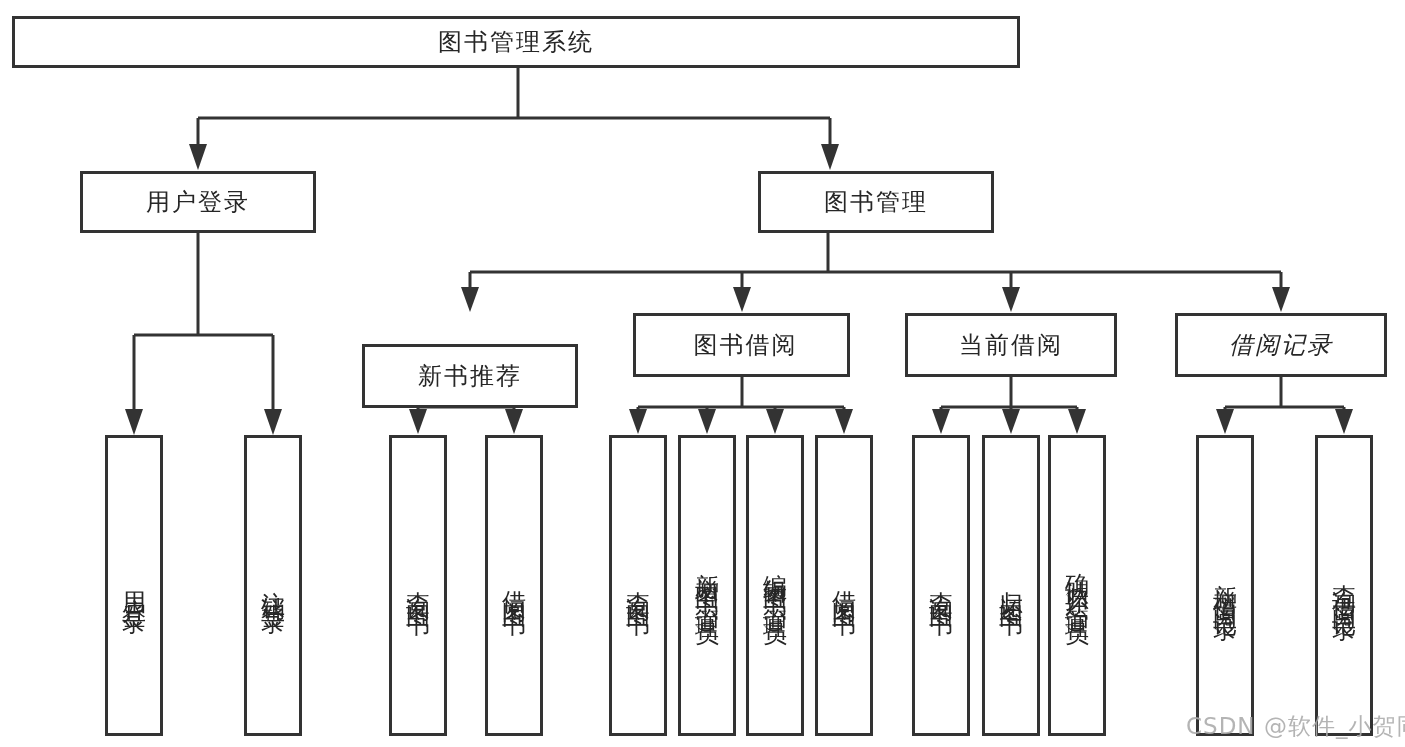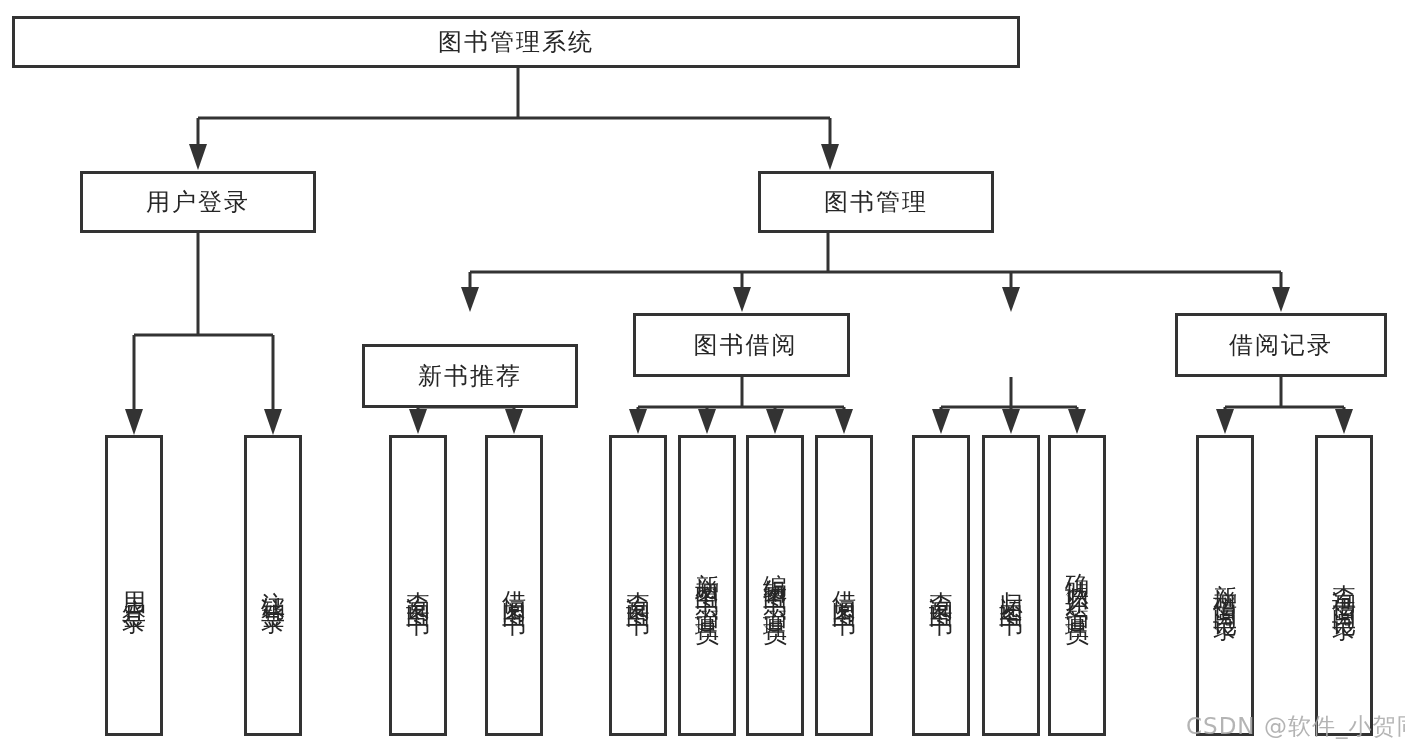--- a/index.html
+++ b/index.html
@@ -51,21 +51,21 @@
     font-size: 24px;
     letter-spacing: 7px;
     line-height: 1;
   }
   .root-box   { left: 12px;   top: 16px;  width: 1008px; height: 52px; }
   .l2-user    { left: 80px;   top: 171px; width: 236px;  height: 62px; }
   .l2-mgmt    { left: 710px;  top: 171px; width: 236px;  height: 62px; margin-left: 48px; }
   .l3-rec     { left: 362px;  top: 313px; width: 216px;  height: 64px; margin-top: 31px; }
   .l3-borrow  { left: 633px;  top: 313px; width: 217px;  height: 64px; padding-left: 8px; }
   .l3-current { left: 905px;  top: 313px; width: 212px;  height: 64px; }
-  .l3-records { left: 1175px; top: 313px; width: 212px;  height: 64px; }
+  .l3-records { left: 1175px; top: 313px; width: 212px;  height: 64px; font-style: italic; }
   .leaf { top: 435px; width: 58px; height: 301px; }
   .leaf-0  { left: 105px; }
   .leaf-1  { left: 244px; }
   .leaf-2  { left: 389px; }
   .leaf-3  { left: 485px; }
   .leaf-4  { left: 609px; }
   .leaf-5  { left: 678px; }
   .leaf-6  { left: 746px; }
   .leaf-7  { left: 815px; }
   .leaf-8  { left: 912px; }
@@ -168,20 +168,23 @@
   <div class="box hbox l2-mgmt">
     <span>图书管理</span>
   </div>
 
   <div class="box hbox l3-rec">
     <span>新书推荐</span>
   </div>
   <div class="box hbox l3-borrow">
     <span>图书借阅</span>
   </div>
+  <div class="box hbox l3-current">
+    <span>当前借阅</span>
+  </div>
   <div class="box hbox l3-records">
     <span>借阅记录</span>
   </div>
 
   <div class="box vbox leaf leaf-0">
     <span>用户登录</span>
   </div>
   <div class="box vbox leaf leaf-1">
     <span>注销登录</span>
   </div>

